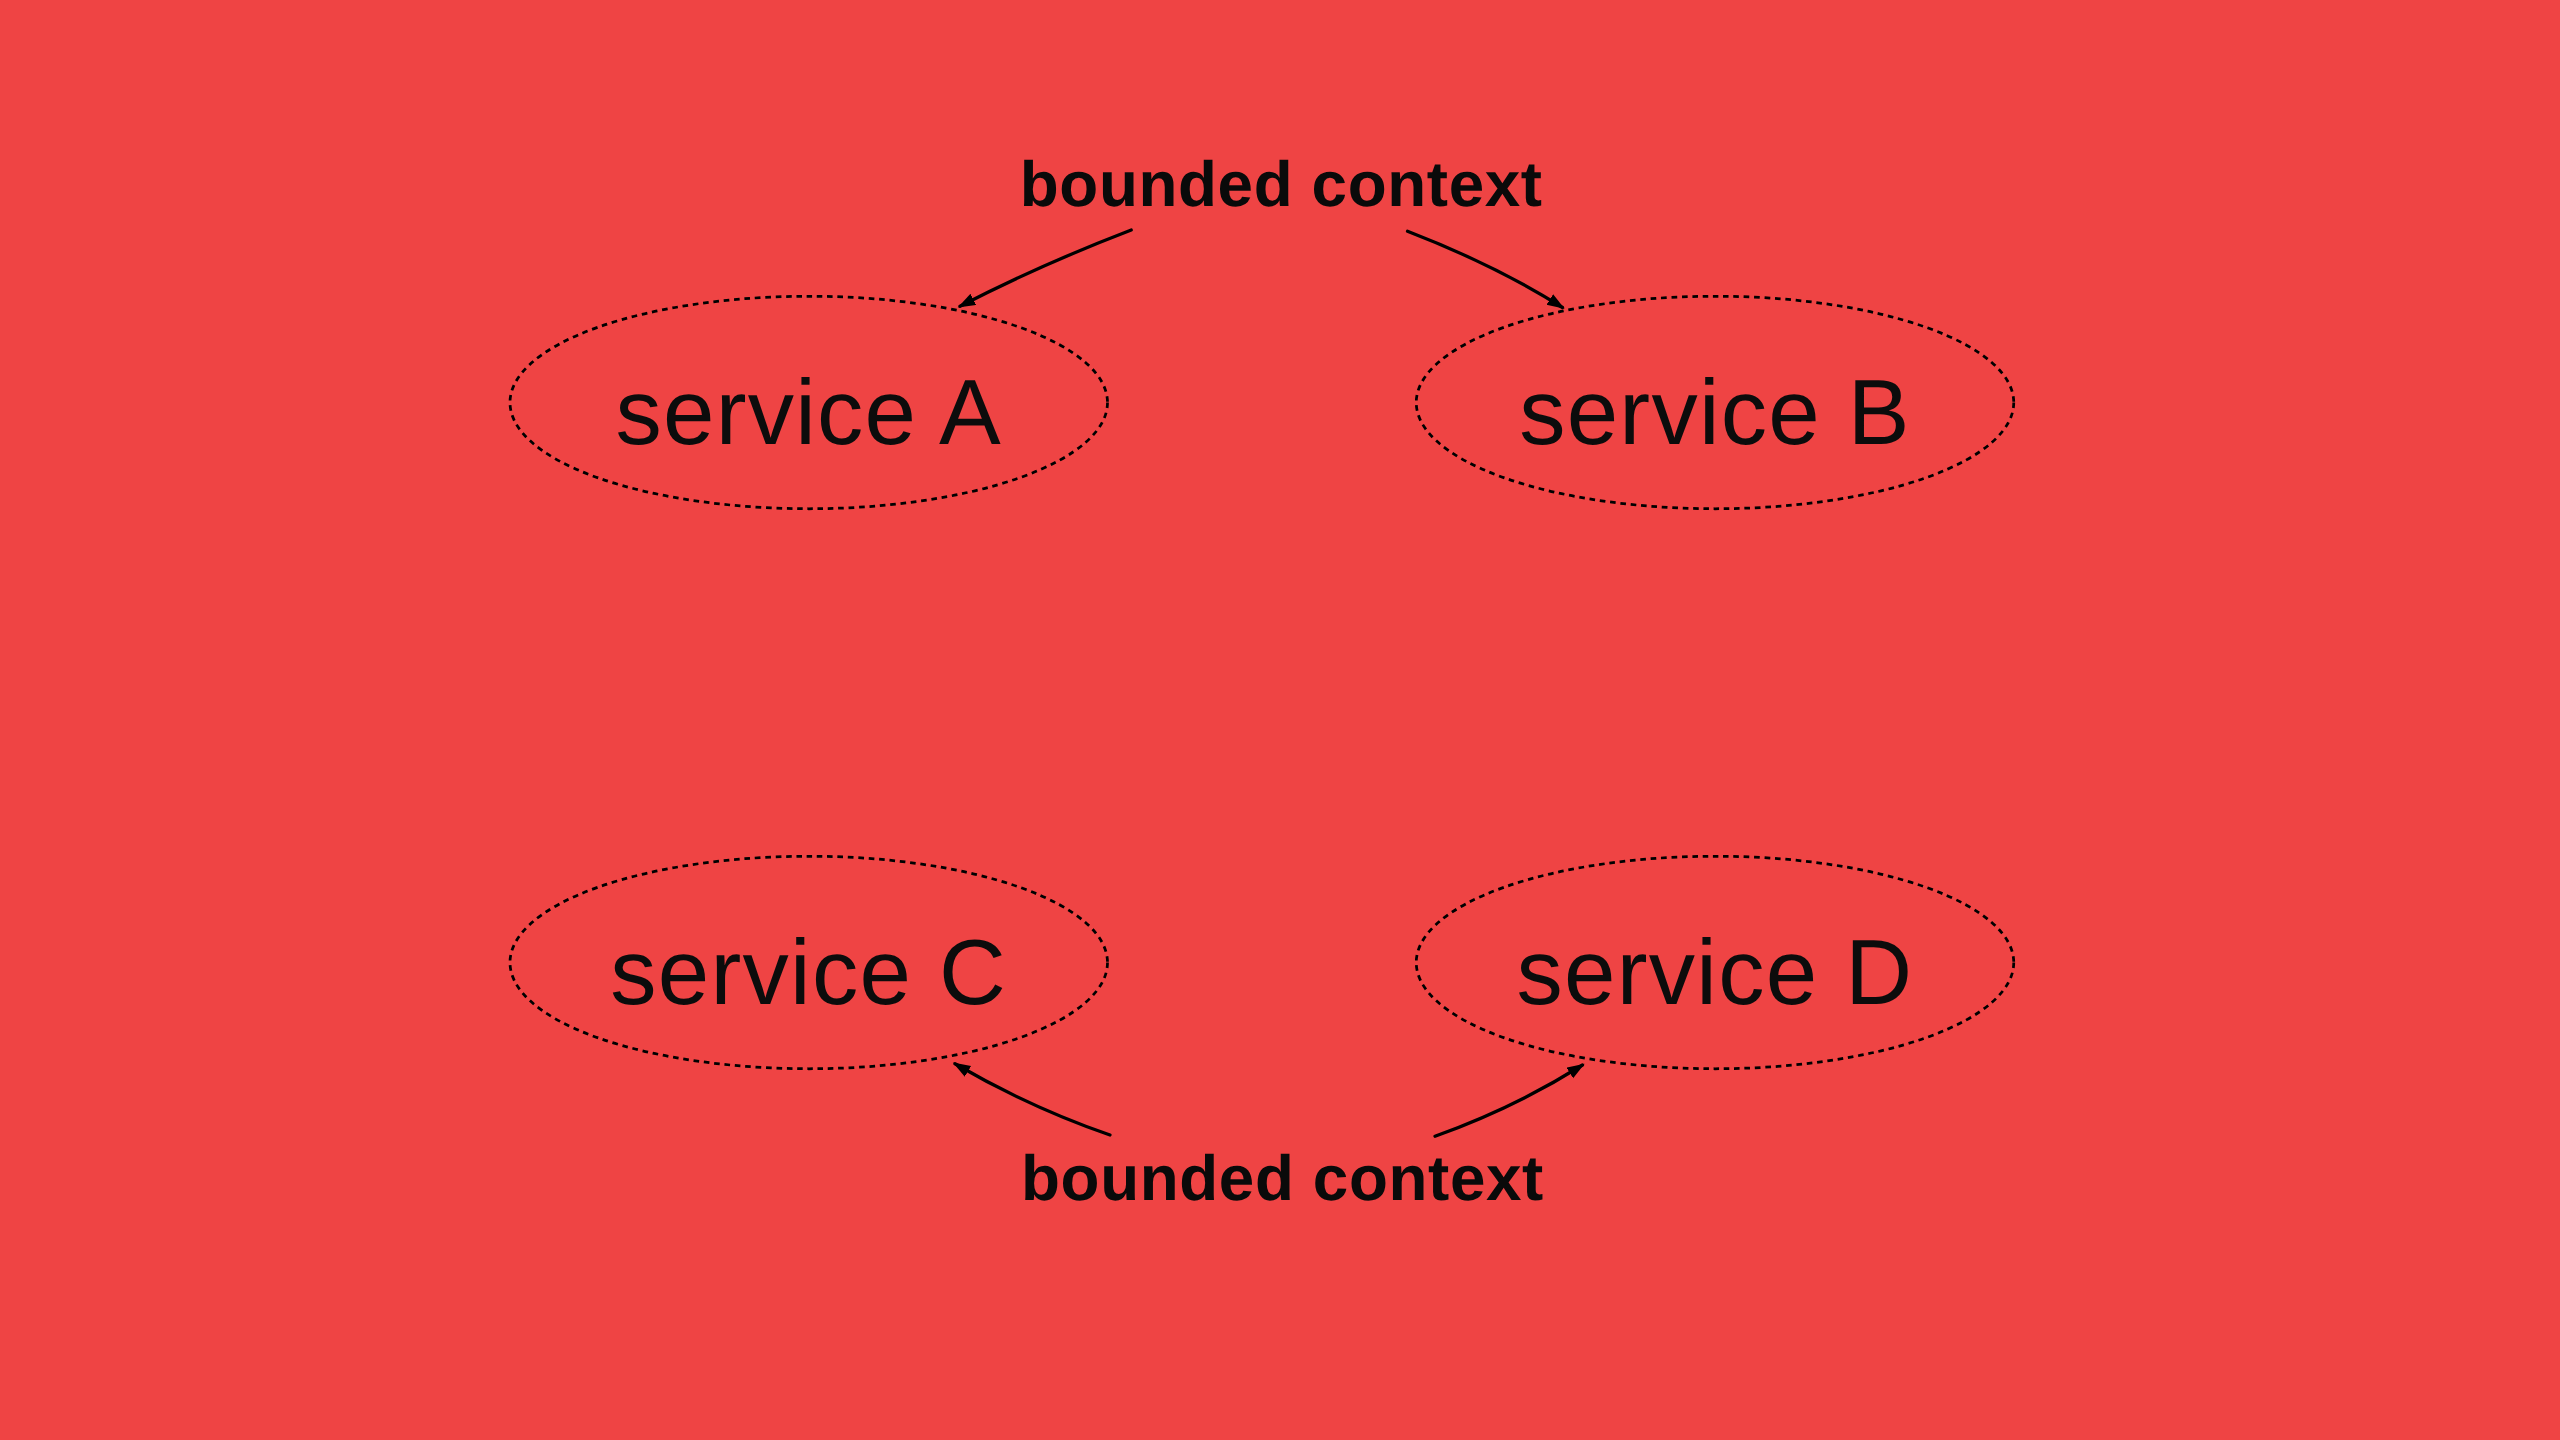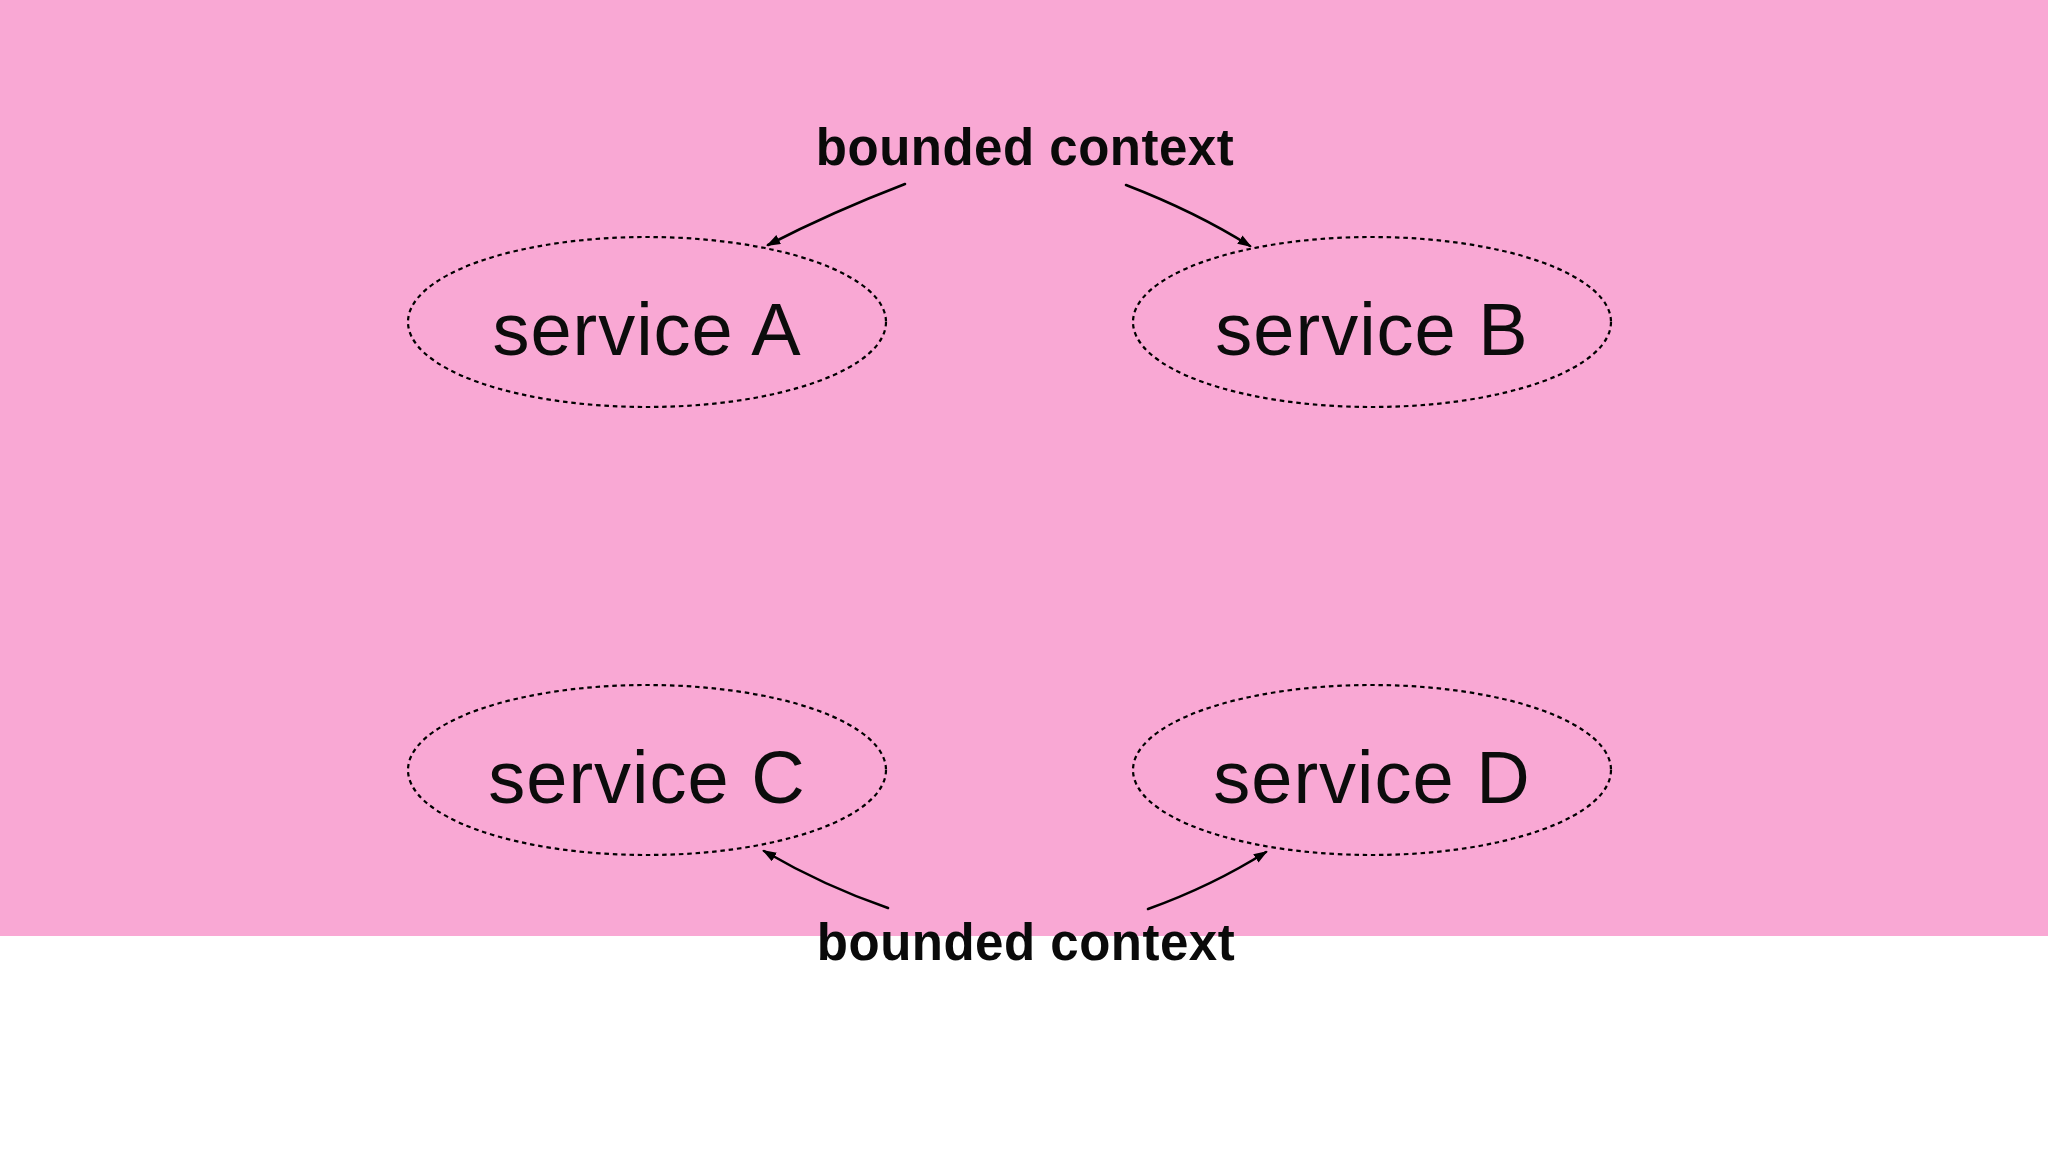--- a/index.html
+++ b/index.html
@@ -9,22 +9,22 @@
   }
   body {
     width: 2048px;
     height: 1152px;
     overflow: hidden;
     font-family: "Liberation Sans", sans-serif;
   }
   .canvas {
     position: relative;
     width: 2048px;
-    height: 936px;
-    background: #f9a8d4;
+    height: 1152px;
+    background: #ef4444;
     text-align: center;
   }
   svg { display: block; }
 
   .node-ellipse {
     fill: none;
     stroke: #000000;
     stroke-width: 2.2;
     stroke-dasharray: 4.5 3.8;
   }

